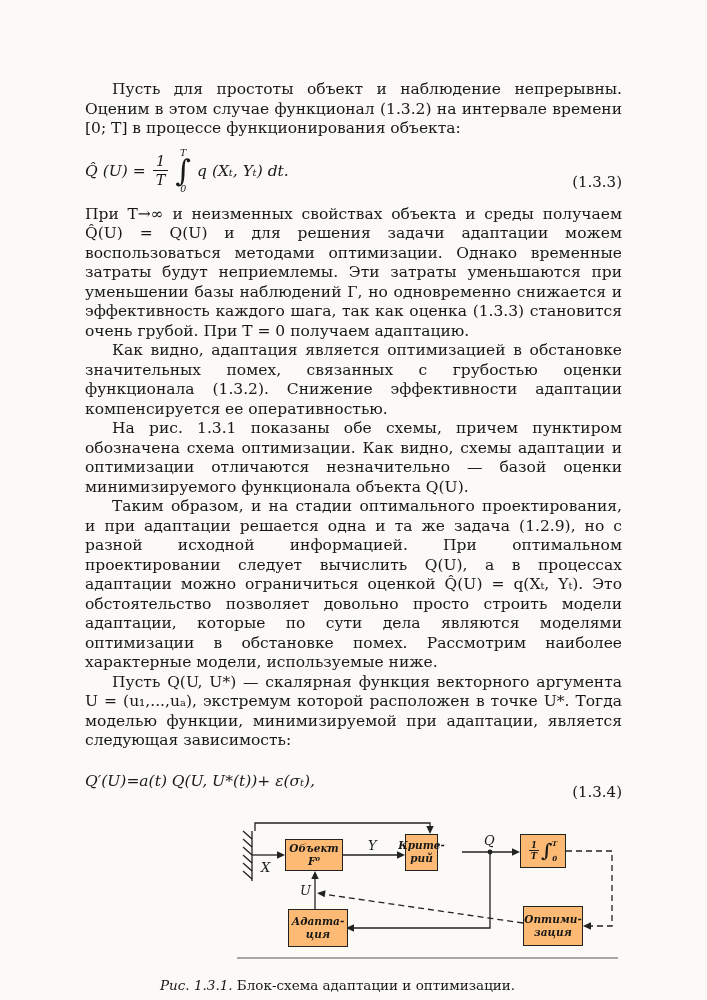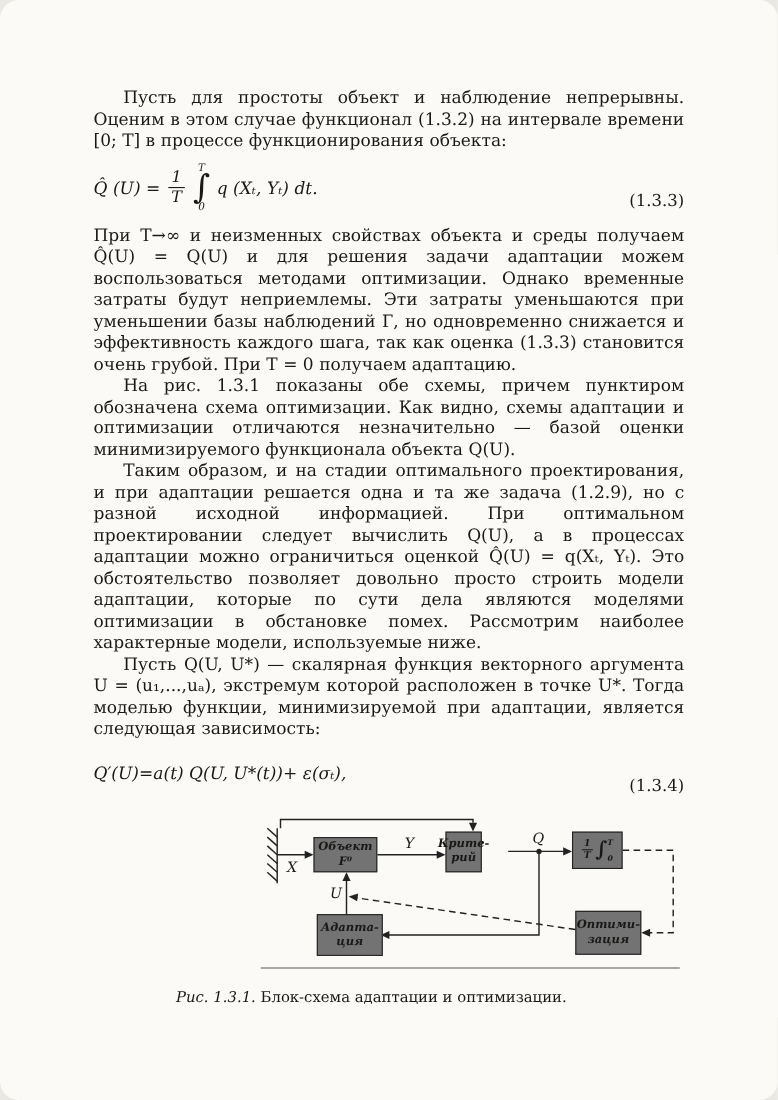--- a/index.html
+++ b/index.html
@@ -7,21 +7,20 @@
     background:#e9e8e3;
     font-family:"DejaVu Serif","Liberation Serif",serif;
   }
   .page{
     position:relative;
     width:707px;height:1000px;
     margin:0 auto;
     background:#fbfaf6;
     color:#181816;
     overflow:hidden;
-    border-radius:17px;
   }
   .content{
     position:absolute;
     left:85px;top:80px;width:537px;
   }
   p.para{
     margin:0;
     font-size:15.5px;
     line-height:19.5px;
     text-align:justify;
@@ -73,21 +72,21 @@
   
   .figure{
     position:relative;
     width:707px;height:150px;
     margin:10px 0 0 -85px;
   }
   .figure svg{position:absolute;left:0;top:0;}
   .blk{
     position:absolute;
     border:1.4px solid #222;
-    background:#737373;
+    background:#fdba74;
     display:flex;
     flex-direction:column;
     align-items:center;
     justify-content:center;
     font-style:italic;
     font-weight:700;
     font-size:10.5px;
     line-height:1.2;
     text-align:center;
     box-sizing:border-box;
@@ -139,20 +138,21 @@
           <span class="lim">T</span>
           <span class="sym">∫</span>
           <span class="lim">0</span>
         </span>
         <span class="integrand">q (Xₜ, Yₜ) dt.</span>
       </div>
       <span class="eq-number">(1.3.3)</span>
     </div>
 
     <p class="para">При T→∞ и неизменных свойствах объекта и среды получаем Q̂(U) = Q(U) и для решения задачи адаптации можем воспользоваться методами оптимизации. Однако временные затраты будут неприемлемы. Эти затраты уменьшаются при уменьшении базы наблюдений Г, но одновременно снижается и эффективность каждого шага, так как оценка (1.3.3) становится очень грубой. При T = 0 получаем адаптацию.</p>
+    <p class="para indent">Как видно, адаптация является оптимизацией в обстановке значительных помех, связанных с грубостью оценки функционала (1.3.2). Снижение эффективности адаптации компенсируется ее оперативностью.</p>
     <p class="para indent">На рис. 1.3.1 показаны обе схемы, причем пунктиром обозначена схема оптимизации. Как видно, схемы адаптации и оптимизации отличаются незначительно — базой оценки минимизируемого функционала объекта Q(U).</p>
     <p class="para indent">Таким образом, и на стадии оптимального проектирования, и при адаптации решается одна и та же задача (1.2.9), но с разной исходной информацией. При оптимальном проектировании следует вычислить Q(U), а в процессах адаптации можно ограничиться оценкой Q̂(U) = q(Xₜ, Yₜ). Это обстоятельство позволяет довольно просто строить модели адаптации, которые по сути дела являются моделями оптимизации в обстановке помех. Рассмотрим наиболее характерные модели, используемые ниже.</p>
     <p class="para indent">Пусть Q(U, U*) — скалярная функция векторного аргумента U = (u₁,...,uₐ), экстремум которой расположен в точке U*. Тогда моделью функции, минимизируемой при адаптации, является следующая зависимость:</p>
 
     <div class="equation eq-inline">
       <span class="eq134-body">Q′(U)=a(t) Q(U, U*(t))+ ε(σₜ),</span>
       <span class="eq-number">(1.3.4)</span>
     </div>
 
     <div class="figure">

